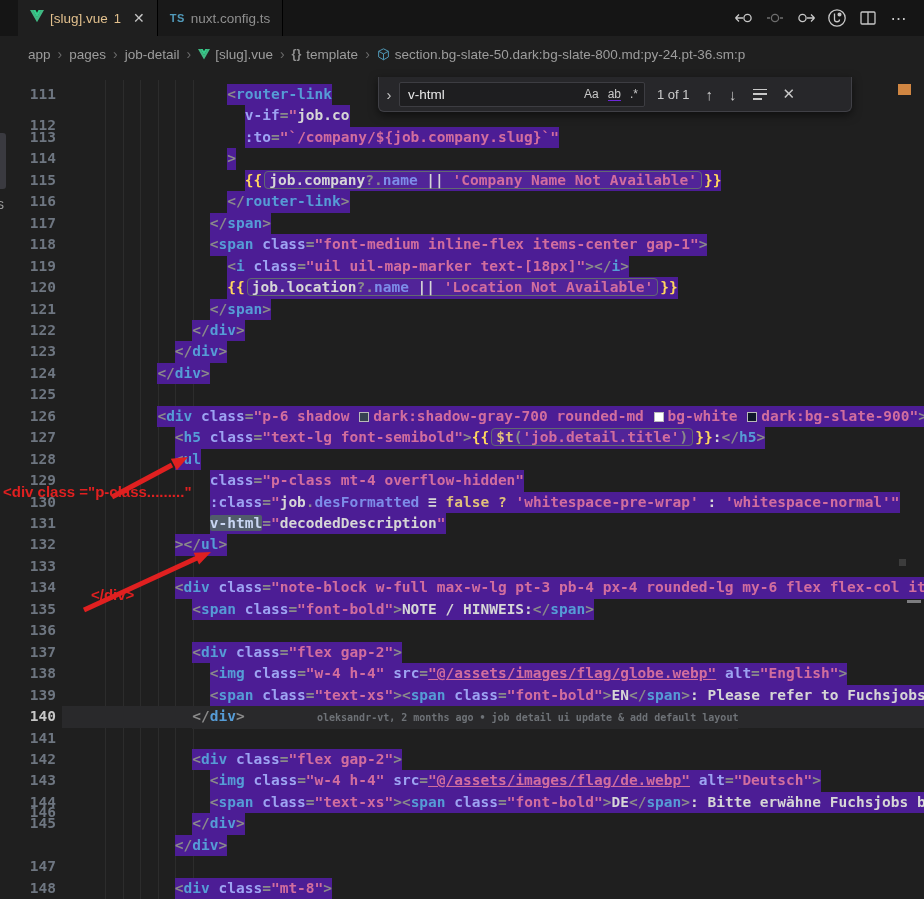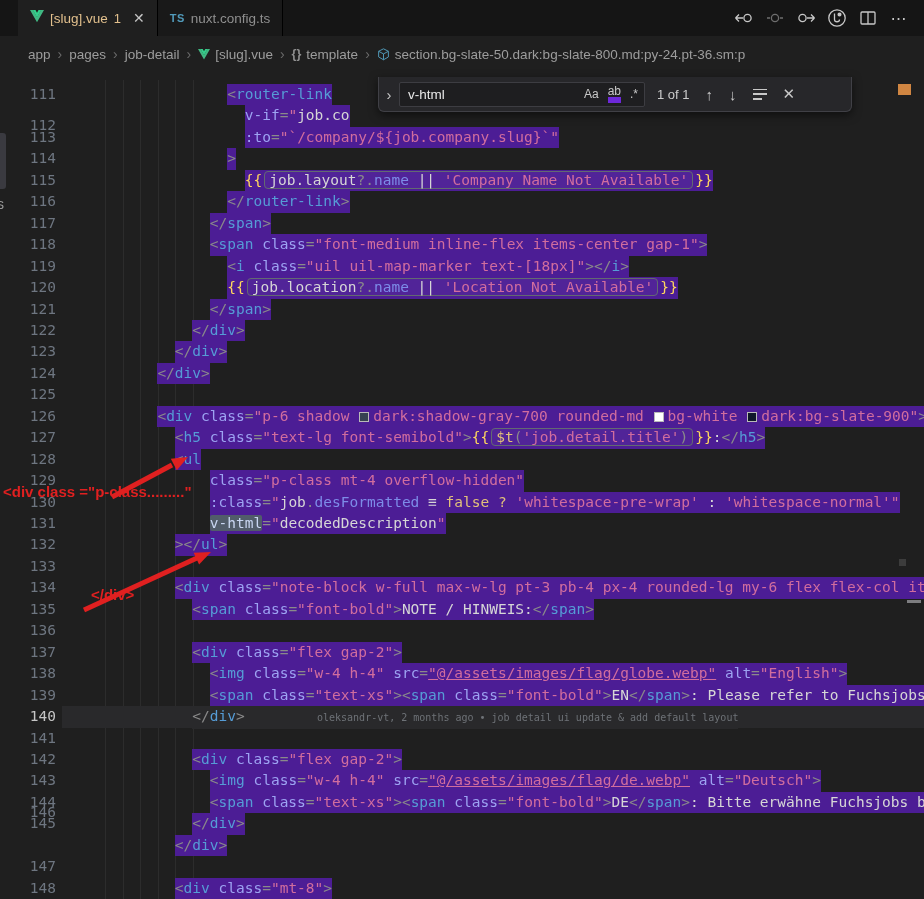--- a/index.html
+++ b/index.html
@@ -19,21 +19,21 @@
   .act svg{stroke:#c8c8c8;fill:none;stroke-width:1.3;}
   .act.dim svg{stroke:#6e6e6e;}
   .more-dots{color:#c8c8c8;font-size:16px;letter-spacing:1px;}
   
   .breadcrumbs{position:absolute;left:0;top:36px;width:924px;height:36px;background:#1f1f1f;
     display:flex;align-items:center;padding-left:28px;font-size:13.5px;color:#9d9d9d;white-space:nowrap;overflow:hidden;}
   .bc-item{display:flex;align-items:center;gap:5px;cursor:pointer;}
   .bc-sep{color:#6a6a6a;margin:0 7px;font-size:14px;}
   .bc-braces{color:#8f8f8f;font-weight:bold;font-size:12.5px;}
   
-  #editor{position:absolute;left:0;top:72px;width:924px;height:827px;background:#1f1f1f;overflow:hidden;}
+  #editor{position:absolute;left:0;top:72px;width:924px;height:827px;background:#1f1f1f;overflow:hidden;font-weight:bold;}
   .guide{position:absolute;top:8px;bottom:0;width:1px;background:#2c2c2c;z-index:1;}
   .lineband{position:absolute;left:62px;right:0;height:22px;background:#29292b;z-index:1;}
   .ln{position:absolute;left:10px;width:46px;text-align:right;color:#6e7681;
     font-family:"DejaVu Sans Mono",monospace;font-size:14.5px;line-height:21.45px;z-index:2;}
   .ln.cur{color:#c6c6c6;}
   .code-line{position:absolute;white-space:pre;font-family:"DejaVu Sans Mono",monospace;
     font-size:14.5px;line-height:21.45px;z-index:2;}
   .line-inner{background:#4c1d95;display:inline-block;}
   .line-inner.curbg{background:#29292b;}
   .tk-p{color:#8a8a8a;} .tk-t{color:#569cd6;} .tk-a{color:#9da3f2;} .tk-s{color:#d16d9e;}
@@ -45,21 +45,21 @@
   .swatch{display:inline-block;width:10px;height:10px;border:1px solid #b9b9b9;margin:0 4px 0 1px;vertical-align:-1px;}
   
   #find{position:absolute;left:378px;top:77px;width:474px;height:35px;background:#27272a;
     border:1px solid #404046;border-top:none;border-radius:0 0 6px 6px;box-shadow:0 3px 10px rgba(0,0,0,.55);
     display:flex;align-items:center;z-index:40;}
   .find-chevron{width:20px;text-align:center;color:#c8c8c8;font-size:15px;cursor:pointer;}
   .find-input{width:246px;height:25px;background:#1e1e20;border:1px solid #3d3d42;border-radius:2px;
     display:flex;align-items:center;padding:0 6px 0 8px;}
   .find-query{flex:1;color:#e8e8e8;font-size:13.5px;}
   .find-toggle{color:#c8c8c8;font-size:12px;margin-left:9px;cursor:pointer;}
-  .find-toggle.ab{border-bottom:6px solid #6d28d9;line-height:12px;}
+  .find-toggle.ab{border-bottom:1px solid #6d28d9;line-height:12px;}
   .find-results{color:#cccccc;font-size:13px;margin-left:12px;white-space:nowrap;}
   .find-btn{color:#c8c8c8;font-size:15px;margin-left:16px;cursor:pointer;}
   .sel-icon{width:14px;height:11px;margin-left:16px;display:flex;flex-direction:column;justify-content:space-between;cursor:pointer;}
   .sel-icon i{display:block;height:1.5px;background:#c8c8c8;}
   .sel-icon i:nth-child(3){width:9px;}
   
   .ann{position:absolute;color:#e02020;font-weight:bold;font-size:15px;white-space:nowrap;z-index:50;}
   #arrows{position:absolute;left:0;top:0;width:924px;height:899px;z-index:50;pointer-events:none;}
   
   .edge-bar{position:absolute;left:0;top:133px;width:6px;height:56px;background:#3a3a40;border-radius:0 3px 3px 0;z-index:3;}
@@ -169,21 +169,21 @@
     <div class="guide" style="left: 192.5px;"></div>
     <div class="ln" style="top: 12px;">111</div>
     <div class="code-line" style="top: 12px; left: 227.276px;"><span class="line-inner"><span class="tk-p">&lt;</span><span class="tk-t">router-link</span></span></div>
     <div class="ln" style="top: 43px;">112</div>
     <div class="code-line" style="top: 33.45px; left: 244.744px;"><span class="line-inner"><span class="tk-a">v-if</span><span class="tk-p">=</span><span class="tk-s">"</span><span class="tk-w">job.co</span></span></div>
     <div class="ln" style="top: 54.9px;">113</div>
     <div class="code-line" style="top: 54.9px; left: 244.744px;"><span class="line-inner"><span class="tk-a">:to</span><span class="tk-p">=</span><span class="tk-s">"`/company/${job.company.slug}`"</span></span></div>
     <div class="ln" style="top: 76.35px;">114</div>
     <div class="code-line" style="top: 76.35px; left: 227.276px;"><span class="line-inner"><span class="tk-p">&gt;</span></span></div>
     <div class="ln" style="top: 97.8px;">115</div>
-    <div class="code-line" style="top: 97.8px; left: 244.744px;"><span class="line-inner"><span class="tk-b">{{</span><span class="ibox"><span class="tk-w">job.layout</span><span class="tk-p">?.</span><span class="tk-v">name</span><span class="tk-w"> || </span><span class="tk-s">'Company Name Not Available'</span></span><span class="tk-b">}}</span></span></div>
+    <div class="code-line" style="top: 97.8px; left: 244.744px;"><span class="line-inner"><span class="tk-b">{{</span><span class="ibox"><span class="tk-w">job.company</span><span class="tk-p">?.</span><span class="tk-v">name</span><span class="tk-w"> || </span><span class="tk-s">'Company Name Not Available'</span></span><span class="tk-b">}}</span></span></div>
     <div class="ln" style="top: 119.25px;">116</div>
     <div class="code-line" style="top: 119.25px; left: 227.276px;"><span class="line-inner"><span class="tk-p">&lt;/</span><span class="tk-t">router-link</span><span class="tk-p">&gt;</span></span></div>
     <div class="ln" style="top: 140.7px;">117</div>
     <div class="code-line" style="top: 140.7px; left: 209.808px;"><span class="line-inner"><span class="tk-p">&lt;/</span><span class="tk-t">span</span><span class="tk-p">&gt;</span></span></div>
     <div class="ln" style="top: 162.15px;">118</div>
     <div class="code-line" style="top: 162.15px; left: 209.808px;"><span class="line-inner"><span class="tk-p">&lt;</span><span class="tk-t">span</span><span class="tk-a"> class</span><span class="tk-p">=</span><span class="tk-s">"font-medium inline-flex items-center gap-1"</span><span class="tk-p">&gt;</span></span></div>
     <div class="ln" style="top: 183.6px;">119</div>
     <div class="code-line" style="top: 183.6px; left: 227.276px;"><span class="line-inner"><span class="tk-p">&lt;</span><span class="tk-t">i</span><span class="tk-a"> class</span><span class="tk-p">=</span><span class="tk-s">"uil uil-map-marker text-[18px]"</span><span class="tk-p">&gt;&lt;/</span><span class="tk-t">i</span><span class="tk-p">&gt;</span></span></div>
     <div class="ln" style="top: 205.05px;">120</div>
     <div class="code-line" style="top: 205.05px; left: 227.276px;"><span class="line-inner"><span class="tk-b">{{</span><span class="ibox"><span class="tk-w">job.location</span><span class="tk-p">?.</span><span class="tk-v">name</span><span class="tk-w"> || </span><span class="tk-s">'Location Not Available'</span></span><span class="tk-b">}}</span></span></div>

